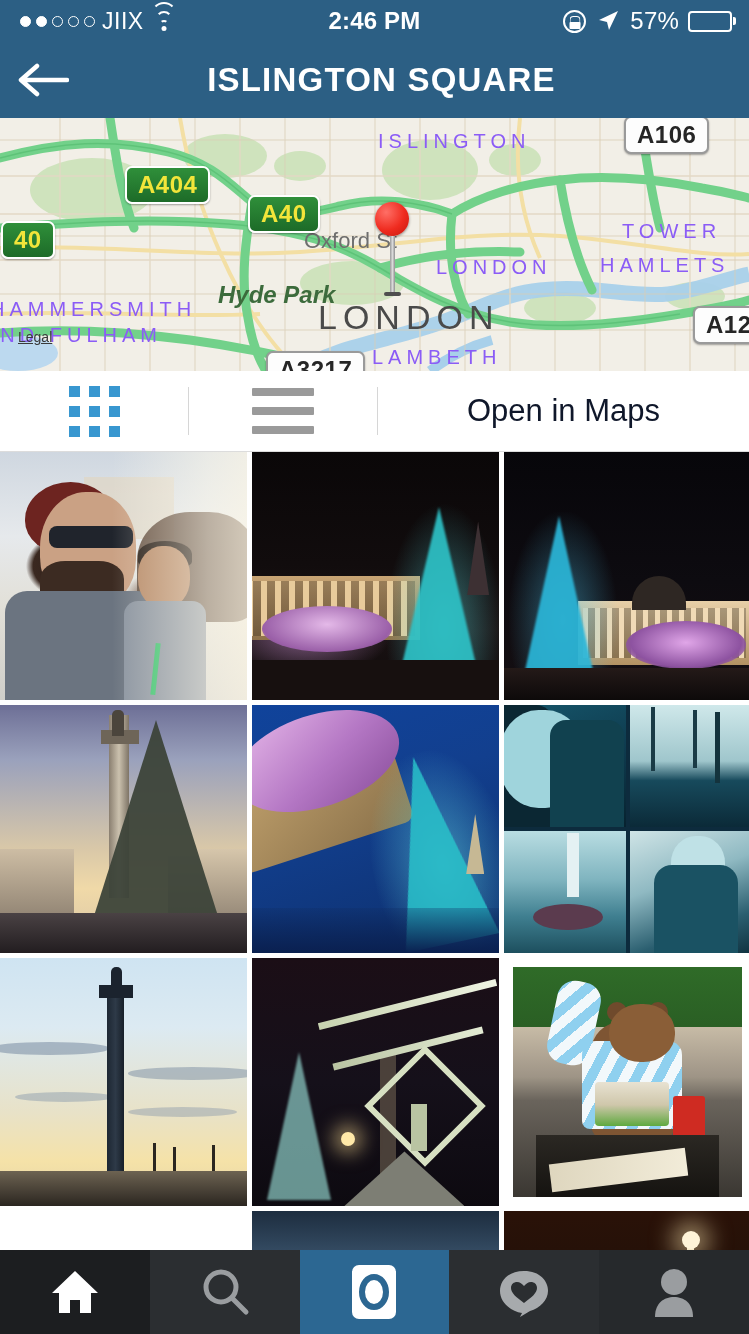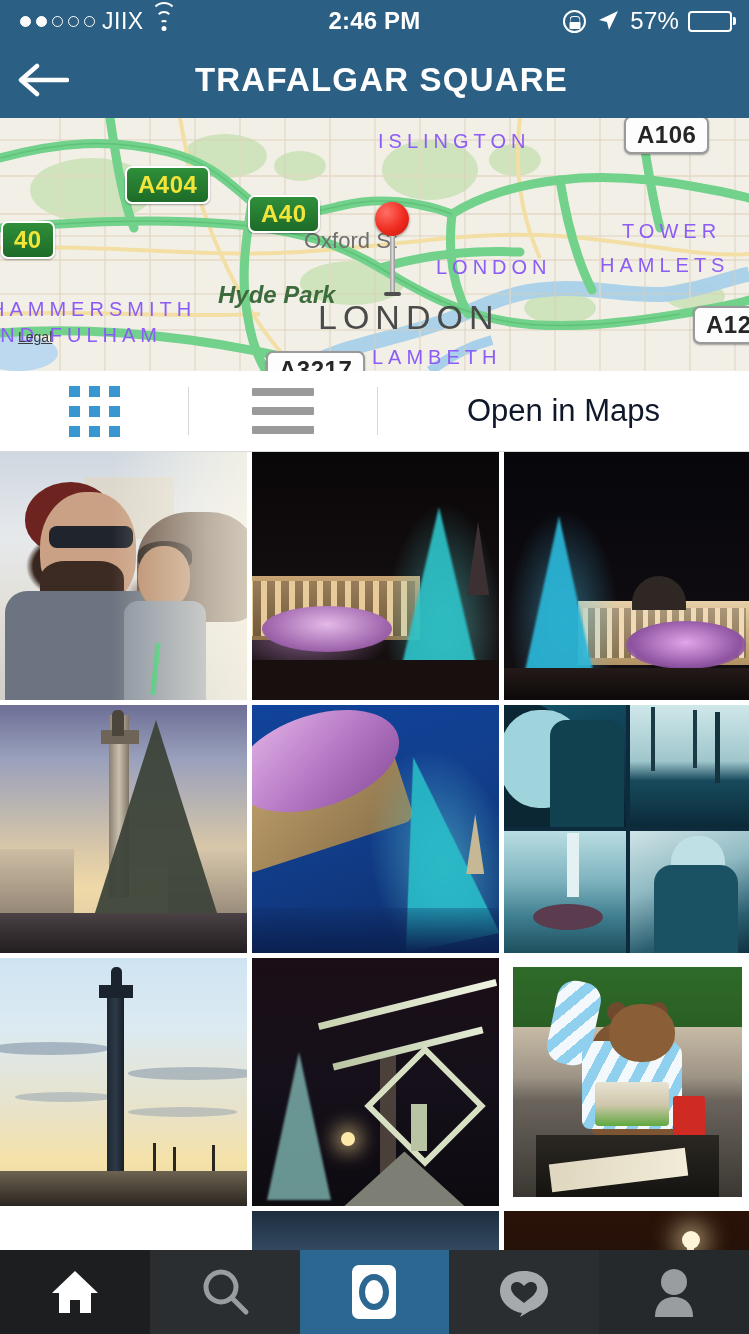--- a/index.html
+++ b/index.html
@@ -417,21 +417,21 @@
       </span>
     </div>
   </div>
 
   <div class="navbar">
     <div class="back-btn">
       <svg width="52" height="38" viewBox="0 0 52 38">
         <path d="M20 5 L4 19 L20 33 M4 19 L50 19" stroke="#ffffff" stroke-width="4.5" fill="none" stroke-linecap="round" stroke-linejoin="round"></path>
       </svg>
     </div>
-    <div class="nav-title">TRAFALGAR SQUARE</div>
+    <div class="nav-title">ISLINGTON SQUARE</div>
   </div>
 
   <div class="map">
     <svg class="map-bg" viewBox="0 0 749 253" preserveAspectRatio="none">
       <rect x="0" y="0" width="749" height="253" fill="#f2efe7"></rect>
 
       <ellipse cx="92" cy="72" rx="62" ry="32" fill="#cfe3bd"></ellipse>
       <ellipse cx="225" cy="38" rx="42" ry="22" fill="#cfe3bd"></ellipse>
       <ellipse cx="300" cy="48" rx="26" ry="15" fill="#cfe3bd"></ellipse>
       <ellipse cx="352" cy="165" rx="52" ry="22" fill="#cfe3bd"></ellipse>

